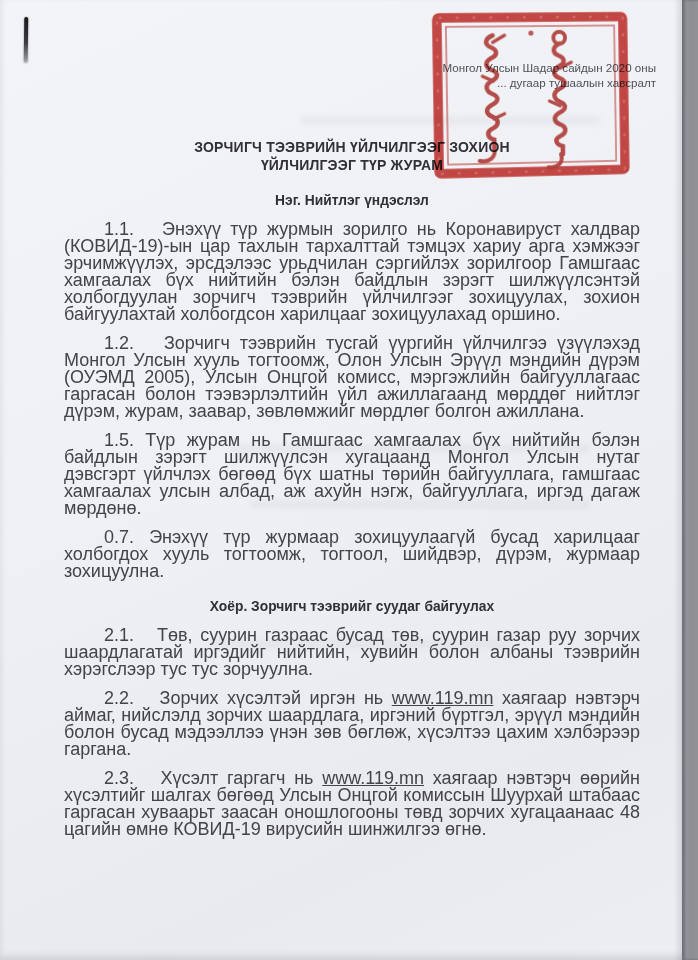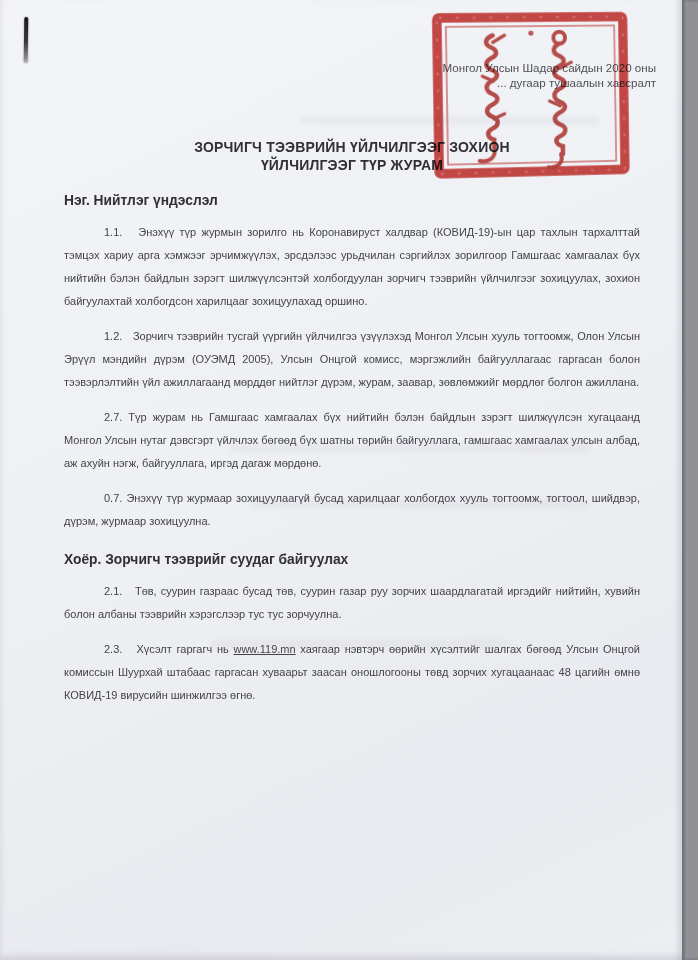--- a/index.html
+++ b/index.html
@@ -35,25 +35,25 @@
   }
   .header-note{
     margin-top:60px;margin-right:-16px;
     text-align:right;font-size:11.6px;line-height:15px;color:#505058;
   }
   .doc-title{
     margin-top:48px;text-align:center;font-weight:bold;
     font-size:14px;line-height:18px;color:#303036;letter-spacing:.2px;
   }
   .section-heading{
-    margin-top:18px;text-align:left;font-weight:bold;
+    margin-top:18px;text-align:center;font-weight:bold;
     font-size:13.8px;line-height:17px;color:#303036;
   }
   p.body{
-    margin:12px 0 0 0;font-size:11px;line-height:23px;
+    margin:12px 0 0 0;font-size:18px;line-height:17px;
     text-align:justify;text-indent:40px;color:#434349;
   }
   .inline-link{text-decoration:underline;}
   
   .stamp{
     position:absolute;left:432px;top:12px;width:202px;height:168px;
     mix-blend-mode:multiply;opacity:.93;
     transform:perspective(430px) rotateY(2.6deg) rotate(-.9deg);
     transform-origin:left center;
   }
@@ -85,27 +85,28 @@
 
     <div class="doc-title">
       <div>ЗОРЧИГЧ ТЭЭВРИЙН ҮЙЛЧИЛГЭЭГ ЗОХИОН</div>
       <div>ҮЙЛЧИЛГЭЭГ ТҮР ЖУРАМ</div>
     </div>
 
     <div class="section-heading">Нэг. Нийтлэг үндэслэл</div>
 
     <p class="body">1.1.&nbsp;&nbsp;&nbsp;Энэхүү түр журмын зорилго нь Коронавируст халдвар (КОВИД-19)-ын цар тахлын тархалттай тэмцэх хариу арга хэмжээг эрчимжүүлэх, эрсдэлээс урьдчилан сэргийлэх зорилгоор Гамшгаас хамгаалах бүх нийтийн бэлэн байдлын зэрэгт шилжүүлсэнтэй холбогдуулан зорчигч тээврийн үйлчилгээг зохицуулах, зохион байгуулахтай холбогдсон харилцааг зохицуулахад оршино.</p>
     <p class="body">1.2.&nbsp;&nbsp;&nbsp;Зорчигч тээврийн тусгай үүргийн үйлчилгээ үзүүлэхэд Монгол Улсын хууль тогтоомж, Олон Улсын Эрүүл мэндийн дүрэм (ОУЭМД 2005), Улсын Онцгой комисс, мэргэжлийн байгууллагаас гаргасан болон тээвэрлэлтийн үйл ажиллагаанд мөрддөг нийтлэг дүрэм, журам, заавар, зөвлөмжийг мөрдлөг болгон ажиллана.</p>
-    <p class="body">2.7. Түр журам нь Гамшгаас хамгаалах бүх нийтийн бэлэн байдлын зэрэгт шилжүүлсэн хугацаанд Монгол Улсын нутаг дэвсгэрт үйлчлэх бөгөөд бүх шатны төрийн байгууллага, гамшгаас хамгаалах улсын албад, аж ахуйн нэгж, байгууллага, иргэд дагаж мөрдөнө.</p>
+    <p class="body">1.5. Түр журам нь Гамшгаас хамгаалах бүх нийтийн бэлэн байдлын зэрэгт шилжүүлсэн хугацаанд Монгол Улсын нутаг дэвсгэрт үйлчлэх бөгөөд бүх шатны төрийн байгууллага, гамшгаас хамгаалах улсын албад, аж ахуйн нэгж, байгууллага, иргэд дагаж мөрдөнө.</p>
     <p class="body">0.7. Энэхүү түр журмаар зохицуулаагүй бусад харилцааг холбогдох хууль тогтоомж, тогтоол, шийдвэр, дүрэм, журмаар зохицуулна.</p>
 
     <div class="section-heading">Хоёр. Зорчигч тээврийг суудаг байгуулах</div>
 
     <p class="body">2.1.&nbsp;&nbsp;&nbsp;Төв, суурин газраас бусад төв, суурин газар руу зорчих шаардлагатай иргэдийг нийтийн, хувийн болон албаны тээврийн хэрэгслээр тус тус зорчуулна.</p>
 
+    <p class="body"><span>2.2.&nbsp;&nbsp;&nbsp;Зорчих хүсэлтэй иргэн нь </span><span class="inline-link">www.119.mn</span><span> хаягаар нэвтэрч аймаг, нийслэлд зорчих шаардлага, иргэний бүртгэл, эрүүл мэндийн болон бусад мэдээллээ үнэн зөв бөглөж, хүсэлтээ цахим хэлбэрээр гаргана.</span></p>
 
     <p class="body"><span>2.3.&nbsp;&nbsp;&nbsp;Хүсэлт гаргагч нь </span><span class="inline-link">www.119.mn</span><span> хаягаар нэвтэрч өөрийн хүсэлтийг шалгах бөгөөд Улсын Онцгой комиссын Шуурхай штабаас гаргасан хуваарьт заасан оношлогооны төвд зорчих хугацаанаас 48 цагийн өмнө КОВИД-19 вирусийн шинжилгээ өгнө.</span></p>
 
   </div>
 
   <div class="stamp">
     <svg width="202" height="168" viewBox="0 0 202 168">
 
       <rect x="6" y="6" width="190" height="156" rx="2" fill="none" stroke="#cb3d39" stroke-width="9.5"></rect>
 

